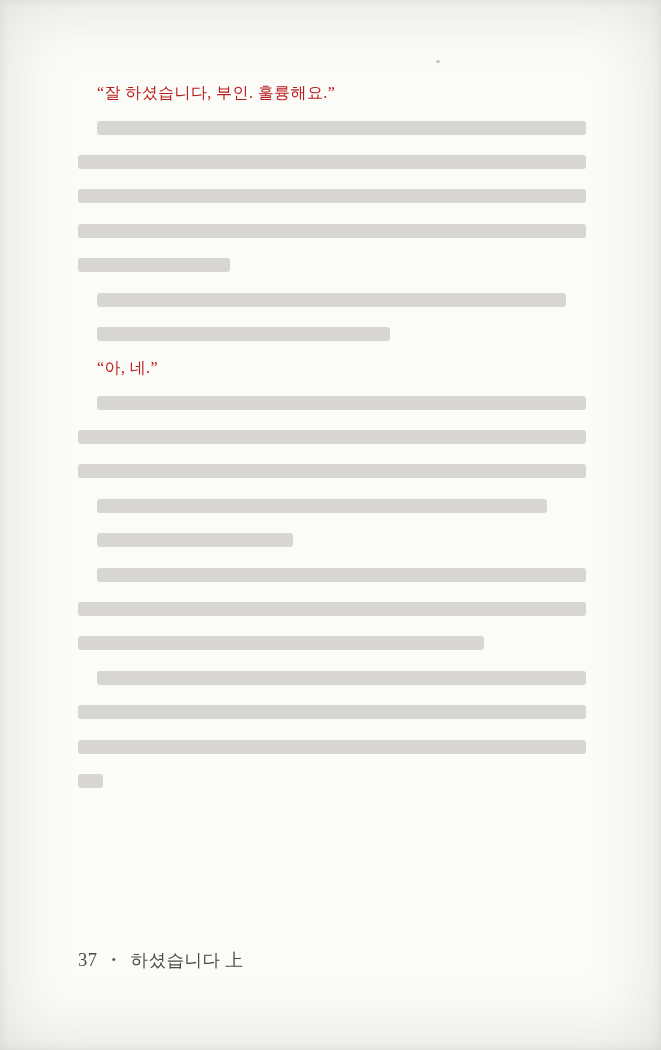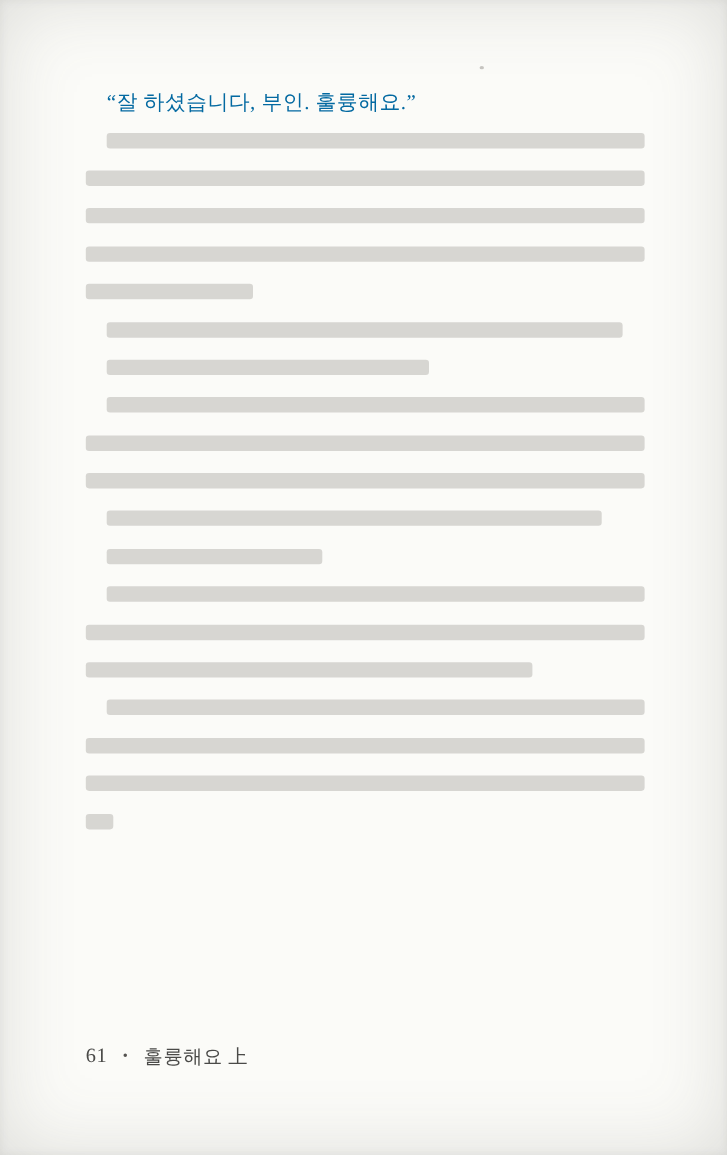--- a/index.html
+++ b/index.html
@@ -33,26 +33,26 @@
     opacity: 0.8;
   }
   .text-block {
     position: absolute;
     left: 78px;
     top: 76px;
     width: 508px;
   }
   .line {
     height: 34.4px;
-    font-size: 19px;
+    font-size: 16px;
     letter-spacing: 0.4px;
     display: flex;
     align-items: center;
     white-space: nowrap;
-    color: #0369a1;
+    color: #b91c1c;
   }
   .line.indent { padding-left: 19px; }
   .line.blank { }
   .redact-bar {
     display: inline-block;
     height: 14px;
     background: #d7d6d2;
     border-radius: 3px;
   }
   .page-footer {
@@ -96,20 +96,21 @@
     </div>
     <div class="line">
       <span class="redact-bar" style="width: 30%;"></span>
     </div>
     <div class="line indent">
       <span class="redact-bar" style="width: 96%;"></span>
     </div>
     <div class="line indent">
       <span class="redact-bar" style="width: 60%;"></span>
     </div>
+    <div class="line indent">“아, 네.”</div>
     <div class="line indent">
       <span class="redact-bar" style="width: 100%;"></span>
     </div>
     <div class="line">
       <span class="redact-bar" style="width: 100%;"></span>
     </div>
     <div class="line">
       <span class="redact-bar" style="width: 100%;"></span>
     </div>
     <div class="line indent">
@@ -136,16 +137,16 @@
     <div class="line">
       <span class="redact-bar" style="width: 100%;"></span>
     </div>
     <div class="line">
       <span class="redact-bar" style="width: 5%;"></span>
     </div>
     <div class="line blank"></div>
   </div>
 
 <div class="page-footer">
-  <span>61</span>
+  <span>37</span>
   <span class="sep">•</span>
-  <span class="book-title">훌륭해요 上</span>
+  <span class="book-title">하셨습니다 上</span>
 </div>
 
 </body></html>

